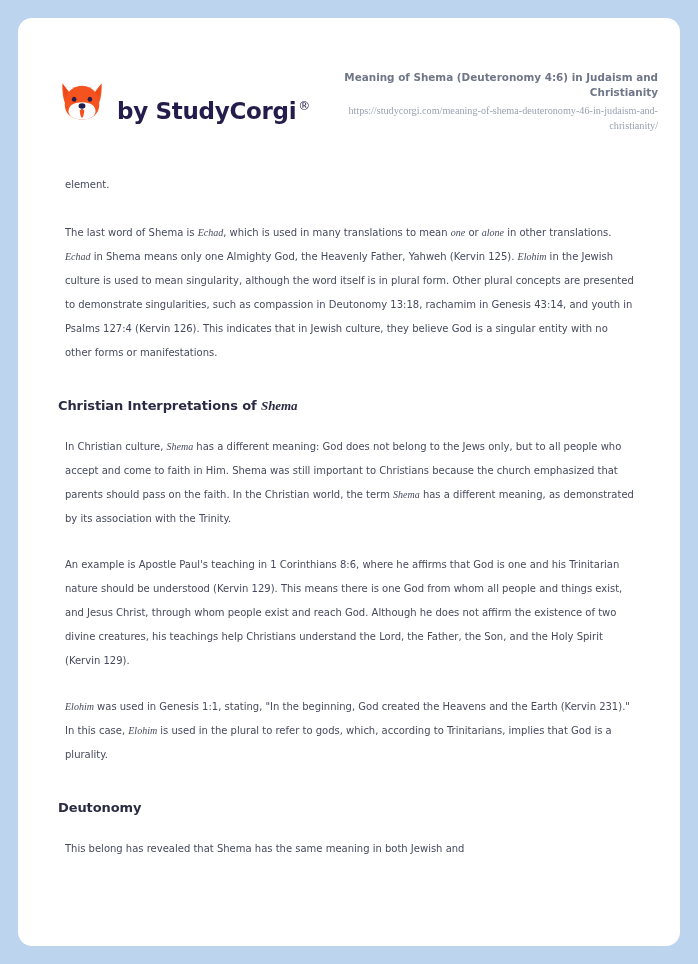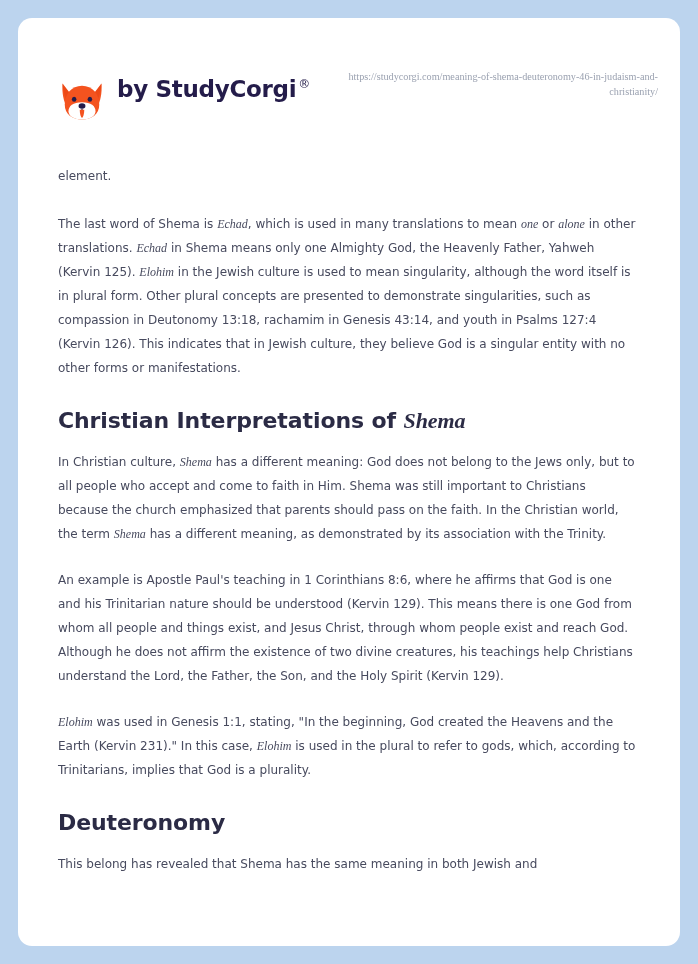--- a/index.html
+++ b/index.html
@@ -26,21 +26,21 @@
   
   .doc-header {
     display: flex;
     align-items: flex-start;
     justify-content: space-between;
     padding: 50px 22px 0 40px;
     box-sizing: border-box;
   }
   .brand {
     display: flex;
-    align-items: flex-start;
+    align-items: flex-end;
     gap: 11px;
     flex: 0 0 auto;
     padding-top: 8px;
   }
   .brand-logo {
     width: 48px;
     height: 48px;
     flex: 0 0 auto;
     display: block;
   }
@@ -83,32 +83,32 @@
     word-break: break-word;
   }
 
   
   .article {
     padding: 40px 43px 0 40px;
     box-sizing: border-box;
   }
   .article p {
     font-family: "DejaVu Sans", sans-serif;
-    font-size: 12px;
+    font-size: 10px;
     line-height: 24px;
     color: #474a5e;
-    margin: 0 0 22px 0;
+    margin: 0 0 22px 7px;
     text-align: left;
   }
   .article p:first-child {
     margin-bottom: 24px;
   }
   .article h2 {
     font-family: "DejaVu Sans", sans-serif;
-    font-size: 22px;
+    font-size: 13px;
     font-weight: 700;
     color: #2b2b45;
     margin: 30px 0 18px 0;
     line-height: 22px;
     letter-spacing: -0.1px;
   }
   .article h2 em {
     font-style: italic;
   }
   .article em {
@@ -136,29 +136,30 @@
         <ellipse cx="32" cy="40" rx="4.6" ry="3.6" fill="#241c4a"></ellipse>
         <path d="M32 43.5 C32 49 32 52 32 54" stroke="#241c4a" stroke-width="1.6" fill="none"></path>
         <path d="M29 45 C29 51 30.5 55 32 56 C33.5 55 35 51 35 45 Z" fill="#f4531f"></path>
       </svg>
       <div class="brand-text">
         <span>by StudyCorgi</span><span class="brand-reg">®</span>
       </div>
     </div>
 
     <div class="header-meta">
+      <p class="header-title">Meaning of Shema (Deuteronomy 4:6) in Judaism and Christianity</p>
       <p class="header-url">https://studycorgi.com/meaning-of-shema-deuteronomy-46-in-judaism-and-christianity/</p>
     </div>
 
   </div>
 
   <div class="article">
       <p><span>element.</span></p>
       <p><span>The last word of Shema is </span><em>Echad</em><span>, which is used in many translations to mean </span><em>one</em><span> or </span><em>alone</em><span> in other translations. </span><em>Echad</em><span> in Shema means only one Almighty God, the Heavenly Father, Yahweh (Kervin 125). </span><em>Elohim</em><span> in the Jewish culture is used to mean singularity, although the word itself is in plural form. Other plural concepts are presented to demonstrate singularities, such as compassion in Deutonomy 13:18, rachamim in Genesis 43:14, and youth in Psalms 127:4 (Kervin 126). This indicates that in Jewish culture, they believe God is a singular entity with no other forms or manifestations.</span></p>
       <h2><span>Christian Interpretations of </span><em>Shema</em></h2>
       <p><span>In Christian culture, </span><em>Shema</em><span> has a different meaning: God does not belong to the Jews only, but to all people who accept and come to faith in Him. Shema was still important to Christians because the church emphasized that parents should pass on the faith. In the Christian world, the term </span><em>Shema</em><span> has a different meaning, as demonstrated by its association with the Trinity.</span></p>
       <p><span>An example is Apostle Paul's teaching in 1 Corinthians 8:6, where he affirms that God is one and his Trinitarian nature should be understood (Kervin 129). This means there is one God from whom all people and things exist, and Jesus Christ, through whom people exist and reach God. Although he does not affirm the existence of two divine creatures, his teachings help Christians understand the Lord, the Father, the Son, and the Holy Spirit (Kervin 129).</span></p>
       <p><em>Elohim</em><span> was used in Genesis 1:1, stating, "In the beginning, God created the Heavens and the Earth (Kervin 231)." In this case, </span><em>Elohim</em><span> is used in the plural to refer to gods, which, according to Trinitarians, implies that God is a plurality.</span></p>
-      <h2><span>Deuteronomy</span></h2>
+      <h2><span>Deutonomy</span></h2>
       <p><span>This belong has revealed that Shema has the same meaning in both Jewish and</span></p>
     </div>
 
 </div>
 
 </body></html>

